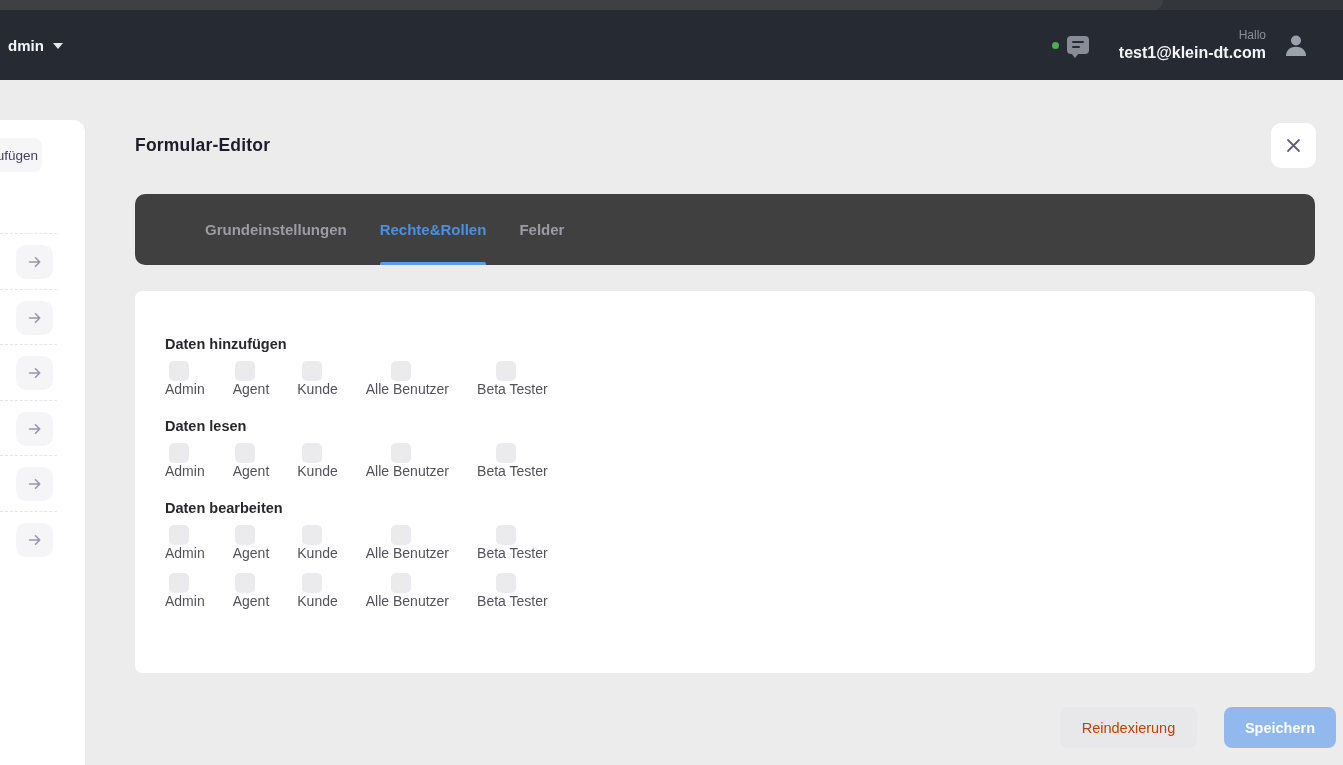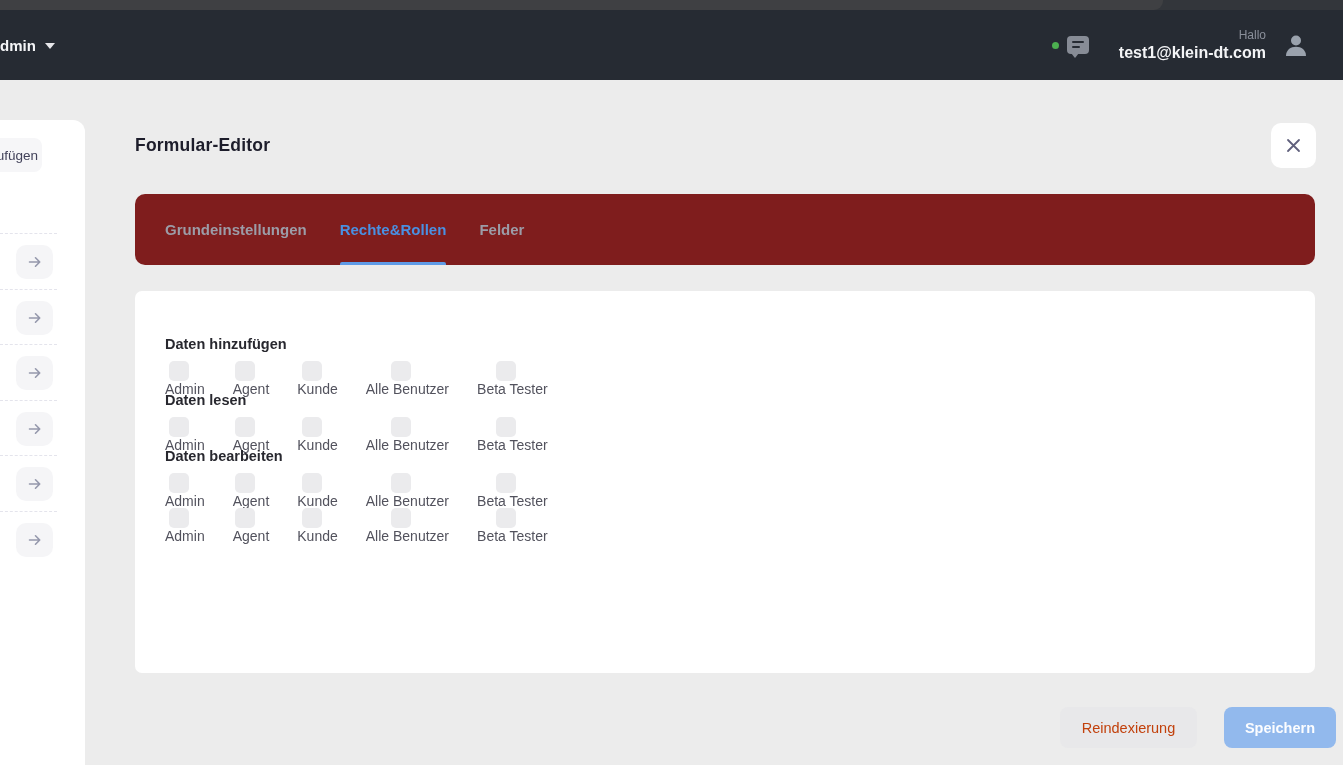--- a/index.html
+++ b/index.html
@@ -10,21 +10,21 @@
     -webkit-font-smoothing:antialiased;
   }
 
   
   .topstrip { position:absolute; top:0; left:0; width:1343px; height:10px; background:#33363b; }
   .topstrip-tab { position:absolute; top:0; left:0; width:1163px; height:10px;
     background:#3f4043; border-bottom-right-radius:9px; }
 
   
   .navbar { position:absolute; top:10px; left:0; width:1343px; height:70px; background:#262b33; }
-  .admin-menu { position:absolute; left:0; top:0; height:70px; display:flex; align-items:center;
+  .admin-menu { position:absolute; left:8px; top:0; height:70px; display:flex; align-items:center;
     color:#f4f5f7; font-size:15px; font-weight:700; cursor:pointer; }
   .caret-down { width:0; height:0; margin-left:9px; margin-top:2px;
     border-left:5px solid transparent; border-right:5px solid transparent;
     border-top:6px solid #e6e7ea; }
   .nav-right { position:absolute; right:33px; top:0; height:70px; display:flex; align-items:center; }
   .status-dot { width:7px; height:7px; border-radius:50%; margin-right:8px; }
   .chat-icon { position:relative; width:22px; height:18px; margin-right:30px;
     background:#878c96; border-radius:4px; cursor:pointer; }
   .chat-icon .line { position:absolute; left:5px; height:2px; background:#262b33; border-radius:1px; }
   .chat-icon .line.l1 { top:5px; width:12px; }
@@ -52,32 +52,32 @@
 
   
   .modal-title { position:absolute; left:135px; top:135px; font-size:17.5px;
     font-weight:700; color:#1d1d2b; letter-spacing:.2px; }
   .close-btn { position:absolute; left:1271px; top:123px; width:45px; height:45px;
     background:#ffffff; border:none; border-radius:10px; cursor:pointer;
     display:flex; align-items:center; justify-content:center; }
 
   
   .tabs-card { position:absolute; left:135px; top:194px; width:1180px; height:71px;
-    background:#7f1d1d; border-radius:10px; }
+    background:#404040; border-radius:10px;padding-left:40px; }
   .tabs { display:flex; align-items:stretch; height:100%; padding-left:30px; }
   .tab { position:relative; display:flex; align-items:center; margin-right:33px;
     font-size:15px; font-weight:600; color:#9c9ca7; cursor:pointer; }
   .tab.active { color:#4a90e2; }
   .tab.active::after { content:""; position:absolute; left:0; right:0; bottom:0;
     height:3px; background:#5f9be7; border-radius:2px 2px 0 0; }
 
   
   .content-card { position:absolute; left:135px; top:291px; width:1180px; height:382px;
     background:#ffffff; border-radius:7px; padding:43px 30px; }
-  .perm-section + .perm-section { }
+  .perm-section + .perm-section { margin-top:26px; }
   .perm-title { font-size:14.5px; font-weight:600; color:#28282f; height:21px; line-height:21px; }
   .perm-row { display:flex; align-items:center; margin-top:13px; height:22px; }
   .perm-item { display:flex; align-items:center; margin-right:28px; cursor:pointer;flex-direction:column; }
   .checkbox { width:20px; height:20px; border-radius:5px; background:#ebebed; margin-right:12px; }
   .perm-label { font-size:14px; color:#52525d; }
 
   
   .btn { position:absolute; top:707px; height:41px; border:none; border-radius:8px;
     font-family:inherit; font-size:14.5px; cursor:pointer; }
   .btn-reindex { left:1060px; width:137px; background:#e8e8ea; color:#c2410c; font-weight:500; }

